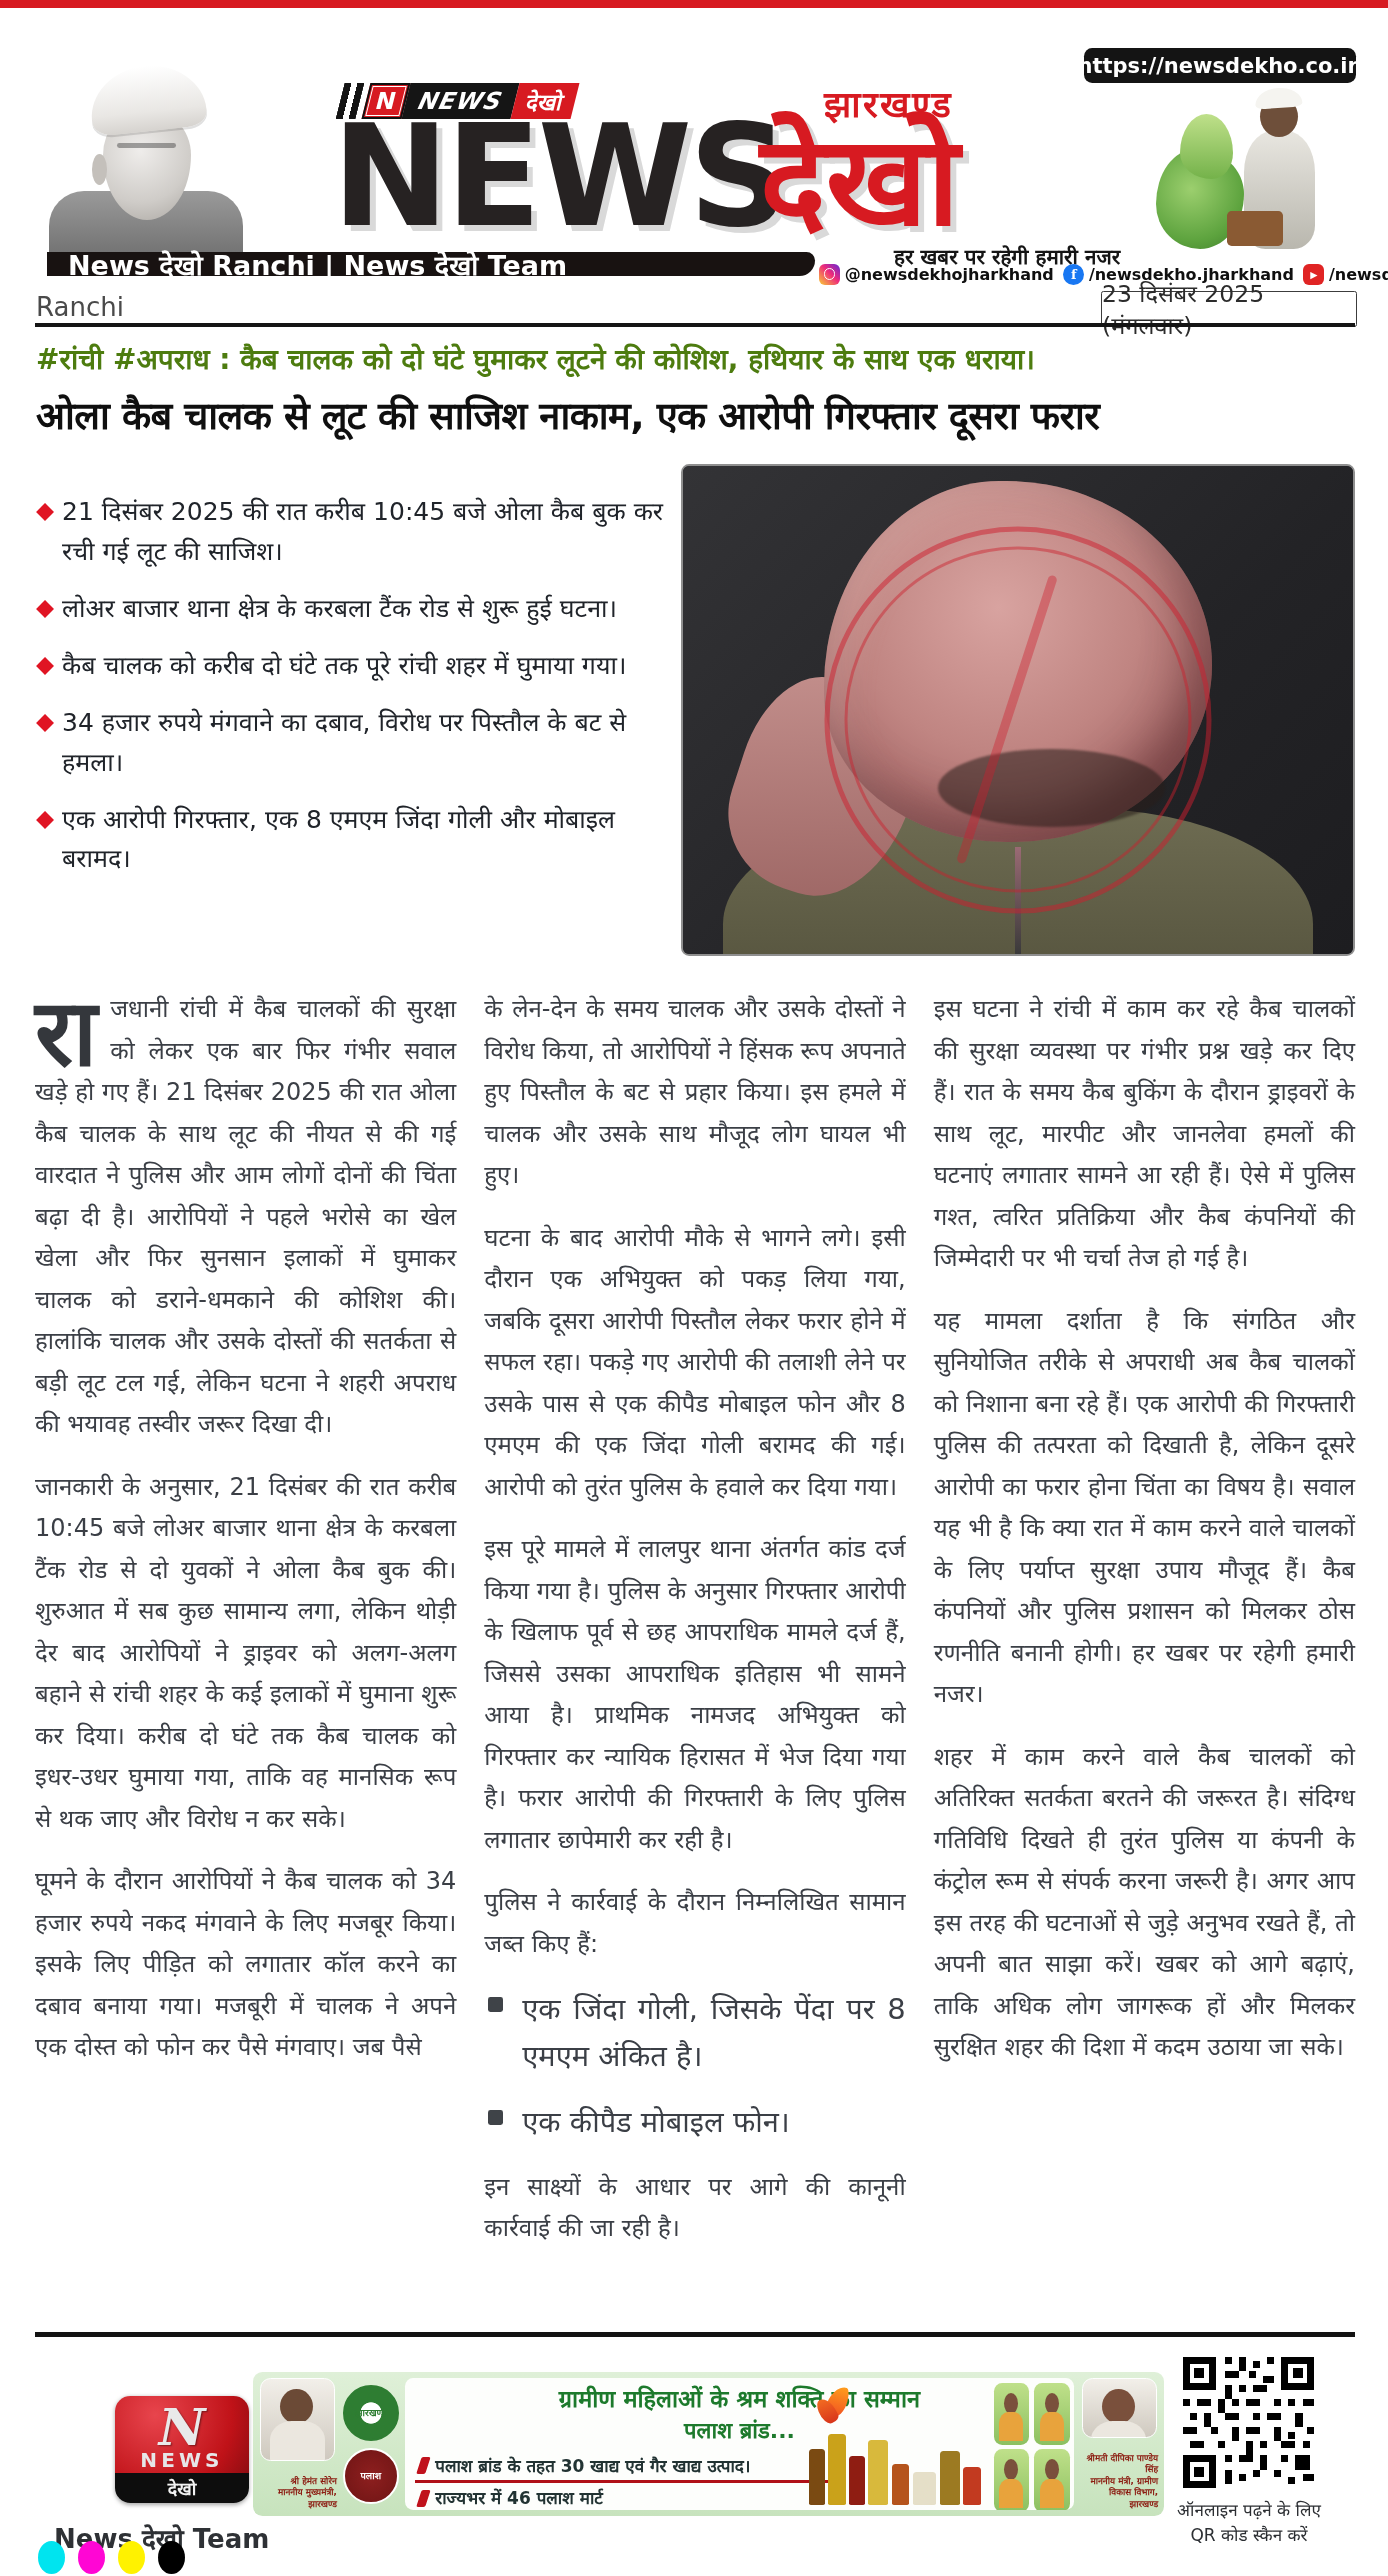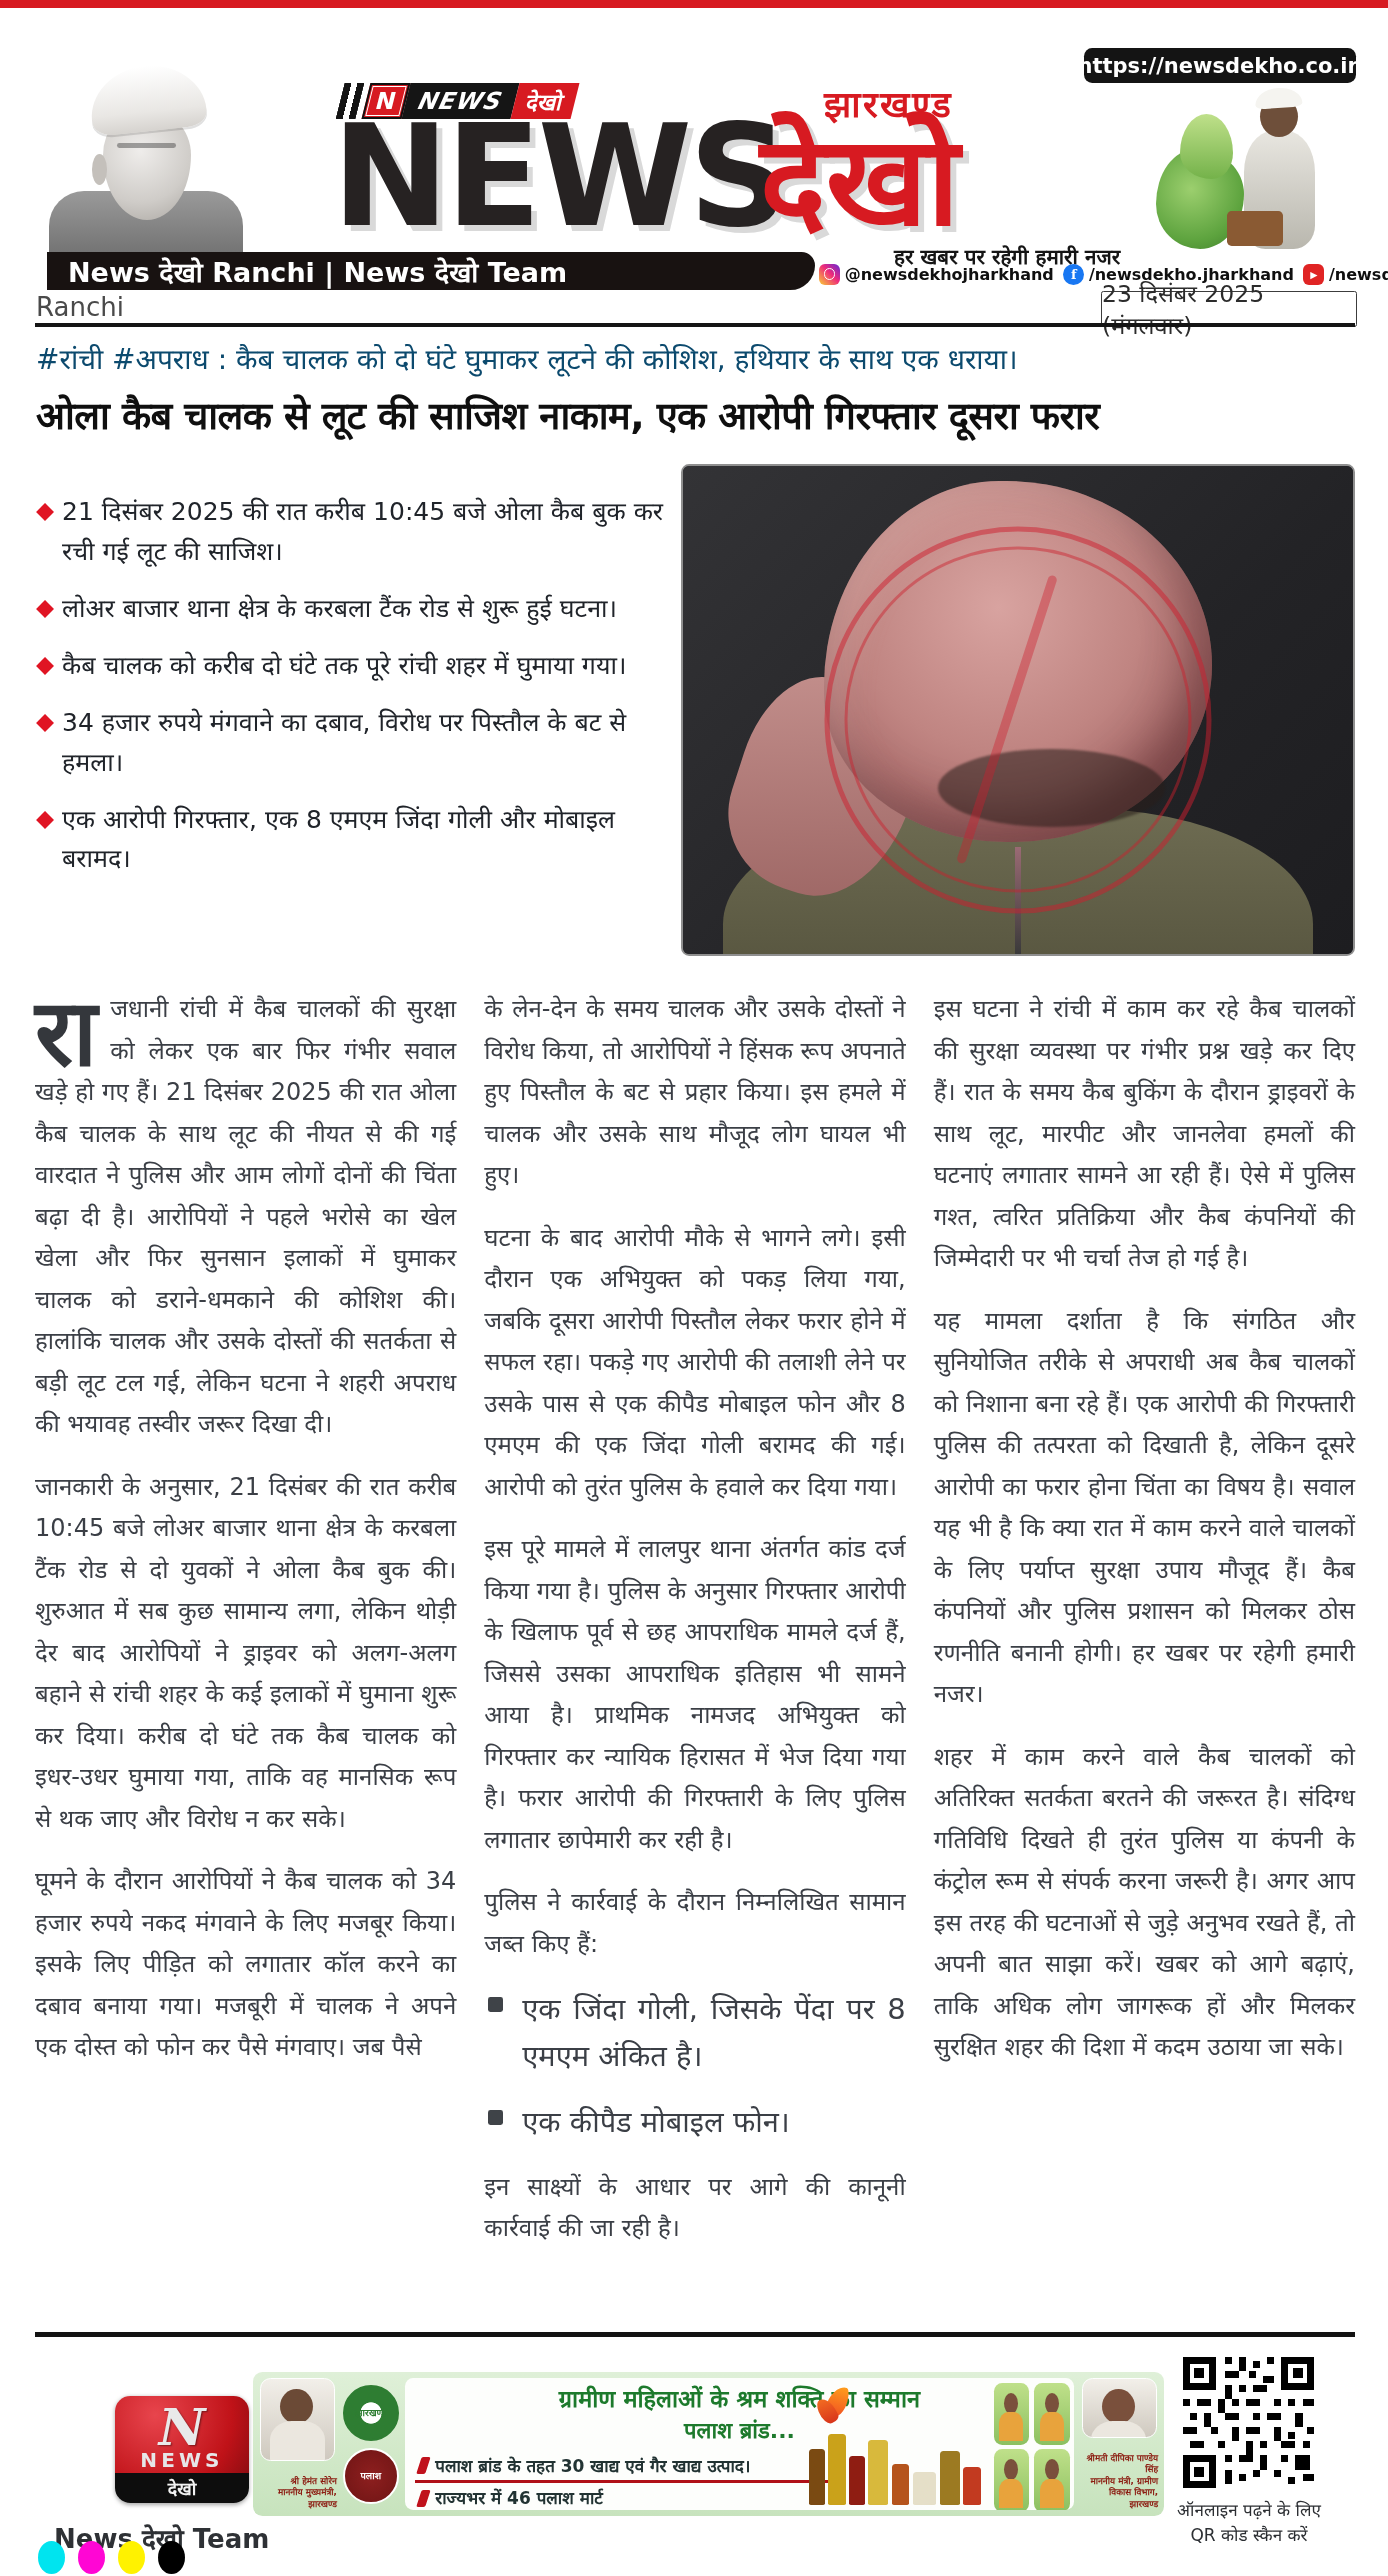--- a/index.html
+++ b/index.html
@@ -40,41 +40,41 @@
   
   .farmer{position:absolute;left:1156px;top:82px;width:177px;height:171px;}
   .farmer .greens{position:absolute;left:0;top:59px;width:88px;height:100px;background:radial-gradient(circle at 40% 40%,#9ccf6e,#5da33e 65%,#3f7d2b);border-radius:45% 55% 50% 50%/55% 45% 55% 45%;}
   .farmer .greens2{position:absolute;left:23.5px;top:23.5px;width:53px;height:65px;background:linear-gradient(180deg,#bfe08a,#74b24a);border-radius:50% 50% 40% 60%/60% 60% 40% 40%;}
   .farmer .body{position:absolute;left:88px;top:41px;width:71px;height:118px;background:linear-gradient(180deg,#e8e6e0,#b9b7ae);border-radius:40% 40% 30% 30%/35% 35% 20% 20%;}
   .farmer .head{position:absolute;left:104px;top:5.9px;width:38px;height:41px;background:#6e4f3a;border-radius:50%;}
   .farmer .cap2{position:absolute;left:99px;top:-2.4px;width:47px;height:20px;background:#f5f4f0;border-radius:50% 50% 20% 20%/80% 80% 20% 20%;transform:rotate(-4deg);}
   .farmer .crate{position:absolute;left:71px;top:121px;width:56px;height:35px;background:#8a5a33;border-radius:4.7px;}
 
   
-  .bureau{position:absolute;left:47px;top:252px;width:747px;height:38px;background:#181211;color:#fff;
+  .bureau{position:absolute;left:47px;top:252px;width:747px;height:24px;background:#181211;color:#fff;
           border-radius:0 15.3px 28px 0;display:flex;align-items:center;padding-left:21px;font-size:27px;font-weight:700;}
   .social{position:absolute;left:819px;top:261px;width:539px;height:26px;display:flex;align-items:center;gap:9.4px;}
   .social-item{display:flex;align-items:center;gap:4.7px;}
   .social-item .handle{font-size:16px;font-weight:800;color:#101010;white-space:nowrap;}
   .sicon{width:21px;height:21px;border-radius:50%;display:inline-flex;align-items:center;justify-content:center;color:#fff;font-size:13px;font-weight:bold;flex:0 0 auto;}
   .sicon.ig{border-radius:5.9px;background:linear-gradient(45deg,#f9ce34,#ee2a7b 55%,#6228d7);position:relative;}
   .sicon.ig::before{content:"";width:9.4px;height:9.4px;border:1.8px solid #fff;border-radius:50%;}
   .sicon.fb{background:#1877f2;}
   .sicon.fb::before{content:"f";font-family:"DejaVu Serif",serif;}
   .sicon.yt{background:#e02424;border-radius:5.9px;}
   .sicon.yt::before{content:"▶";font-size:9.4px;}
 
   
   .loc{position:absolute;left:36px;top:292px;font-size:26px;color:#4a4a4a;font-weight:500;}
   .datebox{position:absolute;left:1101px;top:291px;width:254px;height:34px;border:1.8px solid #3c3c3c;border-radius:2.4px;
            display:flex;align-items:center;justify-content:center;font-size:23.5px;color:#2c2c2c;font-weight:500;}
   .rule-top{position:absolute;left:35px;top:323px;width:1320px;height:4.1px;background:#151515;}
 
   
-  .headline{position:absolute;left:36px;top:342px;width:1320px;font-size:28px;line-height:1.3;font-weight:400;color:#0c4a6e;}
+  .headline{position:absolute;left:36px;top:342px;width:1320px;font-size:28px;line-height:1.3;font-weight:700;color:#4d7c0f;}
   .subheadline{position:absolute;left:36px;top:393px;width:1320px;font-size:38px;line-height:1.25;font-weight:900;color:#0f0f0f;letter-spacing:-0.6px;}
 
   
   .highlights{position:absolute;left:36px;top:492px;width:633px;}
   .hl{display:flex;margin-bottom:17.7px;}
   .hl .diamond{flex:0 0 26px;color:#e01423;font-size:23.5px;line-height:1.55;}
   .hl .txt{font-size:25px;line-height:1.58;color:#20242a;}
   .hl .b{font-weight:400;}
 
   

